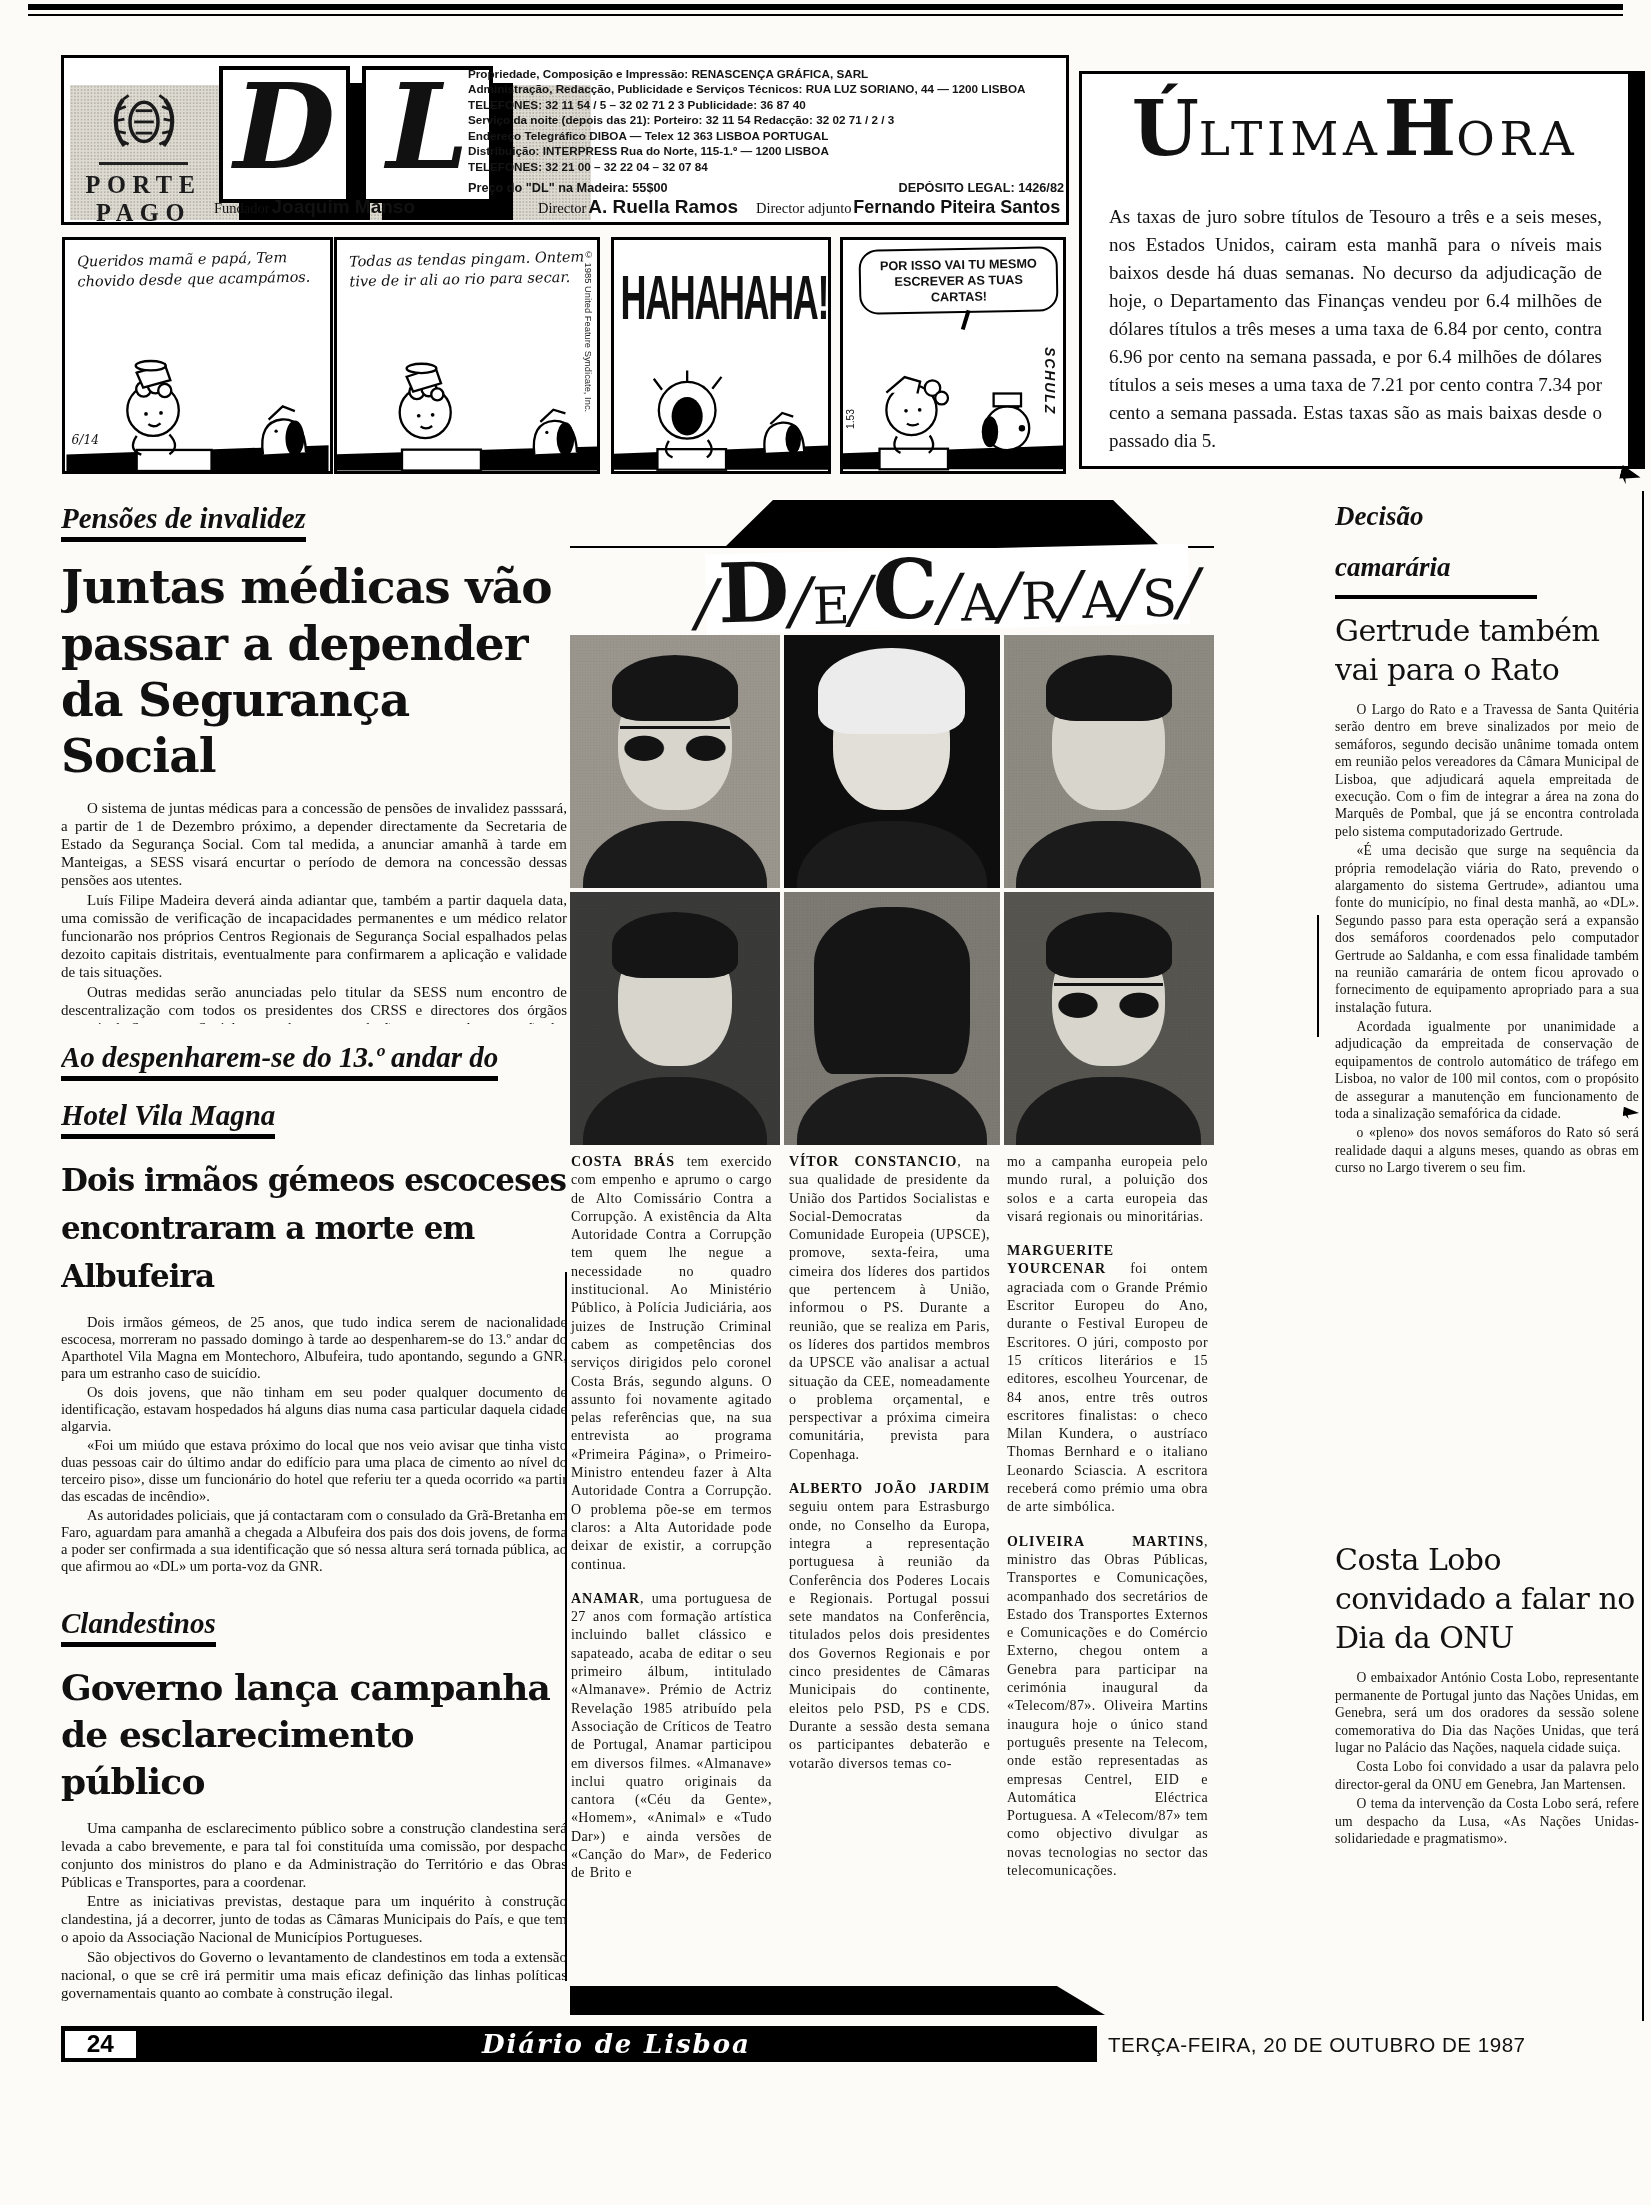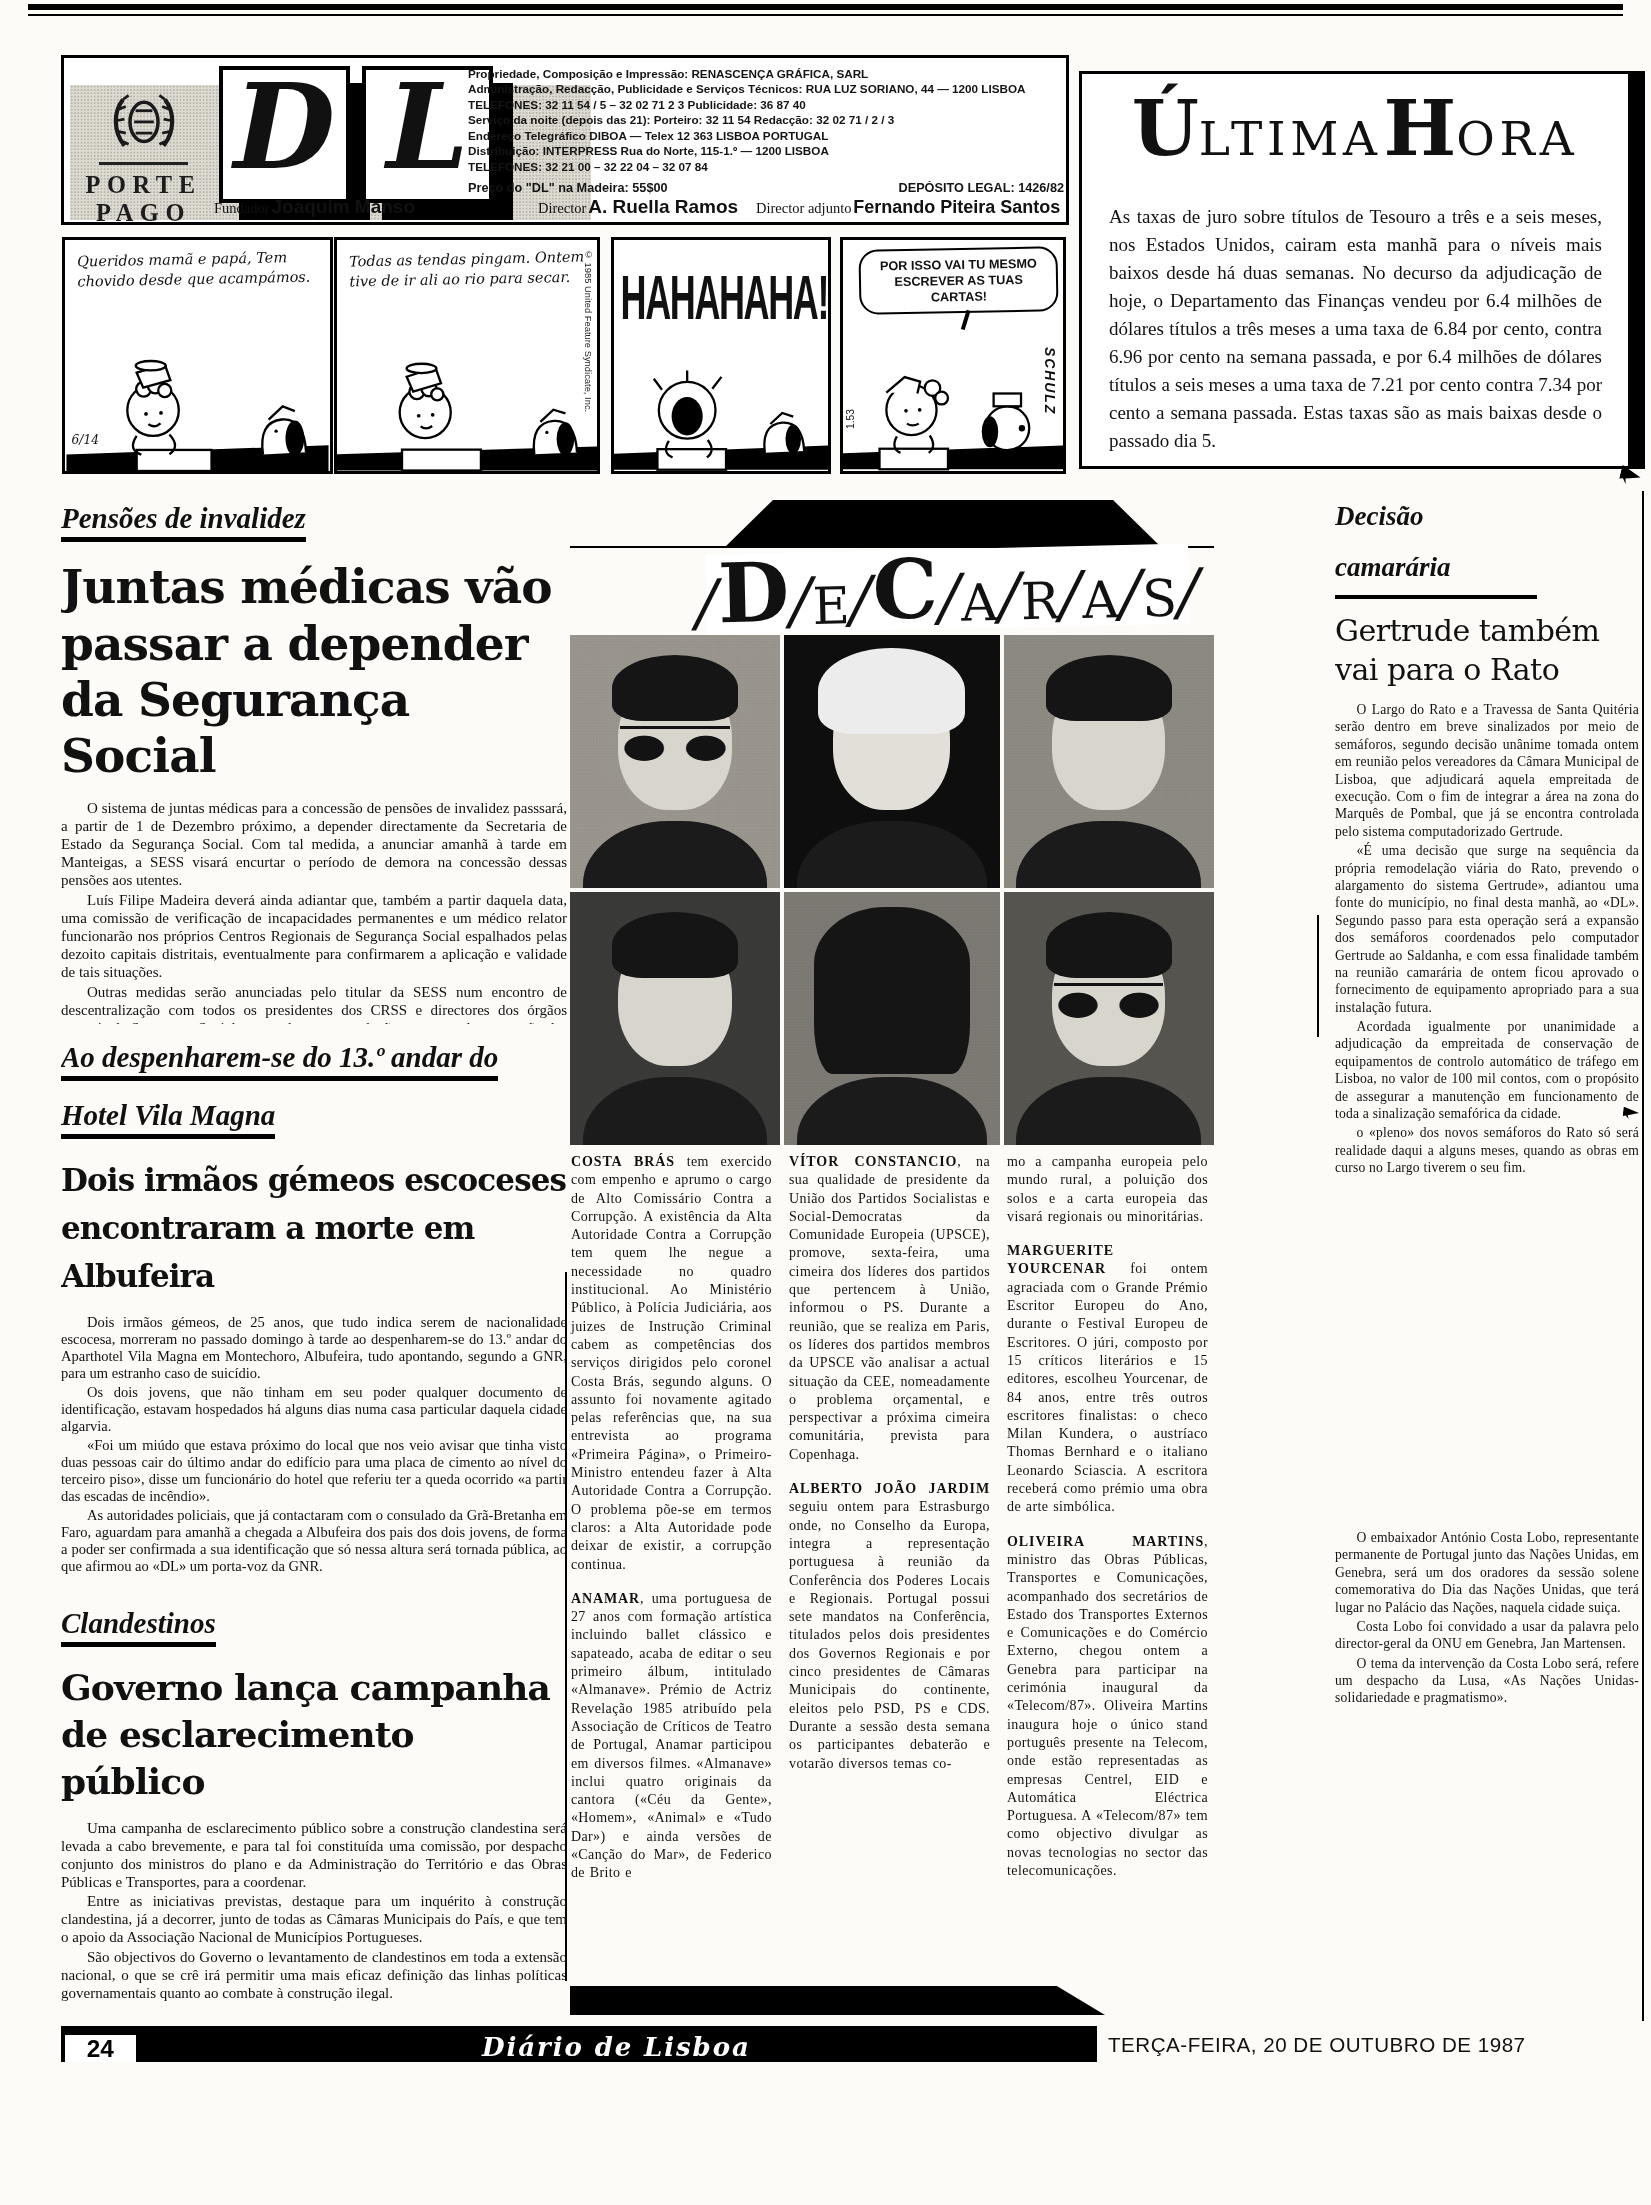--- a/index.html
+++ b/index.html
@@ -111,21 +111,21 @@
   
   .rstory { position:absolute; left:1335px; width:304px; overflow:hidden; }
   .rstory-1 { top:491px; height:1032px; }
   .rstory-2 { top:1529px; height:469px; }
   .rkicker { display:inline; font-family:"Liberation Serif",serif; font-style:italic; font-weight:bold; font-size:27px; line-height:1.9;
     border-bottom:4.7px solid #000; padding-bottom:1.9px; }
   .rheadline { font-family:"DejaVu Serif",serif; font-weight:normal; font-size:30px; line-height:1.3; letter-spacing:-0.5px; margin:11.3px 0 12.2px; }
   .rstory p { font-size:13.6px; line-height:17.4px; letter-spacing:0.2px; text-align:justify; text-indent:21.6px; margin-bottom:1.9px; }
 
   
-  .footer-bar { position:absolute; left:61px; top:2026px; width:1036px; height:36px; background:#000; display:flex; align-items:flex-end; }
+  .footer-bar { position:absolute; left:61px; top:2026px; width:1036px; height:36px; background:#000; display:flex; align-items:center; }
   .page-num { width:71px; height:27px; margin-left:3.8px; background:#fff; display:flex; align-items:center; justify-content:center;
     font-family:"Liberation Sans",sans-serif; font-weight:bold; font-size:24.4px; color:#000; }
   .paper-name { flex:1; text-align:center; color:#fff; font-family:"DejaVu Serif",serif; font-weight:bold; font-style:italic; font-size:26px; letter-spacing:1.9px; }
   .footer-date { position:absolute; left:1108px; top:2033px; font-family:"Liberation Sans",sans-serif; font-size:20.6px; letter-spacing:0.5px; color:#111; white-space:nowrap; }
 
   
   .vrule { position:absolute; width:1.9px; background:#000; }
   .cursor-mark { position:absolute; background:#000; clip-path:polygon(0 0, 100% 45%, 30% 70%, 38% 100%, 18% 72%, 0 78%); }
 </style>
 </head>
@@ -370,20 +370,21 @@
   <section class="rstory rstory-1">
     <span class="rkicker" style="display:inline-block; width:202px;">Decisão camarária</span>
     <h1 class="rheadline">Gertrude também vai para o Rato</h1>
     <p>O Largo do Rato e a Travessa de Santa Quitéria serão dentro em breve sinalizados por meio de semáforos, segundo decisão unânime tomada ontem em reunião pelos vereadores da Câmara Municipal de Lisboa, que adjudicará aquela empreitada de execução. Com o fim de integrar a área na zona do Marquês de Pombal, que já se encontra controlada pelo sistema computadorizado Gertrude.</p>
     <p>«É uma decisão que surge na sequência da própria remodelação viária do Rato, prevendo o alargamento do sistema Gertrude», adiantou uma fonte do município, no final desta manhã, ao «DL». Segundo passo para esta operação será a expansão dos semáforos coordenados pelo computador Gertrude ao Saldanha, e com essa finalidade também na reunião camarária de ontem ficou aprovado o fornecimento de equipamento apropriado para a sua instalação futura.</p>
     <p>Acordada igualmente por unanimidade a adjudicação da empreitada de conservação de equipamentos de controlo automático de tráfego em Lisboa, no valor de 100 mil contos, com o propósito de assegurar a manutenção em funcionamento de toda a sinalização semafórica da cidade.</p>
     <p>o «pleno» dos novos semáforos do Rato só será realidade daqui a alguns meses, quando as obras em curso no Largo tiverem o seu fim.</p>
   </section>
 
   <section class="rstory rstory-2">
+    <h1 class="rheadline">Costa Lobo convidado a falar no Dia da ONU</h1>
     <p>O embaixador António Costa Lobo, representante permanente de Portugal junto das Nações Unidas, em Genebra, será um dos oradores da sessão solene comemorativa do Dia das Nações Unidas, que terá lugar no Palácio das Nações, naquela cidade suiça.</p>
     <p>Costa Lobo foi convidado a usar da palavra pelo director-geral da ONU em Genebra, Jan Martensen.</p>
     <p>O tema da intervenção da Costa Lobo será, refere um despacho da Lusa, «As Nações Unidas- solidariedade e pragmatismo».</p>
   </section>
 
   <div class="vrule" style="left:565px; top:1272px; height:709px;"></div>
   <div class="vrule" style="left:1317px; top:915px; height:122px;"></div>
   <div class="vrule" style="left:1642px; top:491px; height:1530px; width:2.3px;"></div>
   <div class="cursor-mark" style="left:1620px; top:467px; width:20.6px; height:18px; transform:rotate(14deg);"></div>
   <div class="cursor-mark" style="left:1623px; top:1107px; width:16px; height:12.2px; transform:rotate(4deg);"></div>

